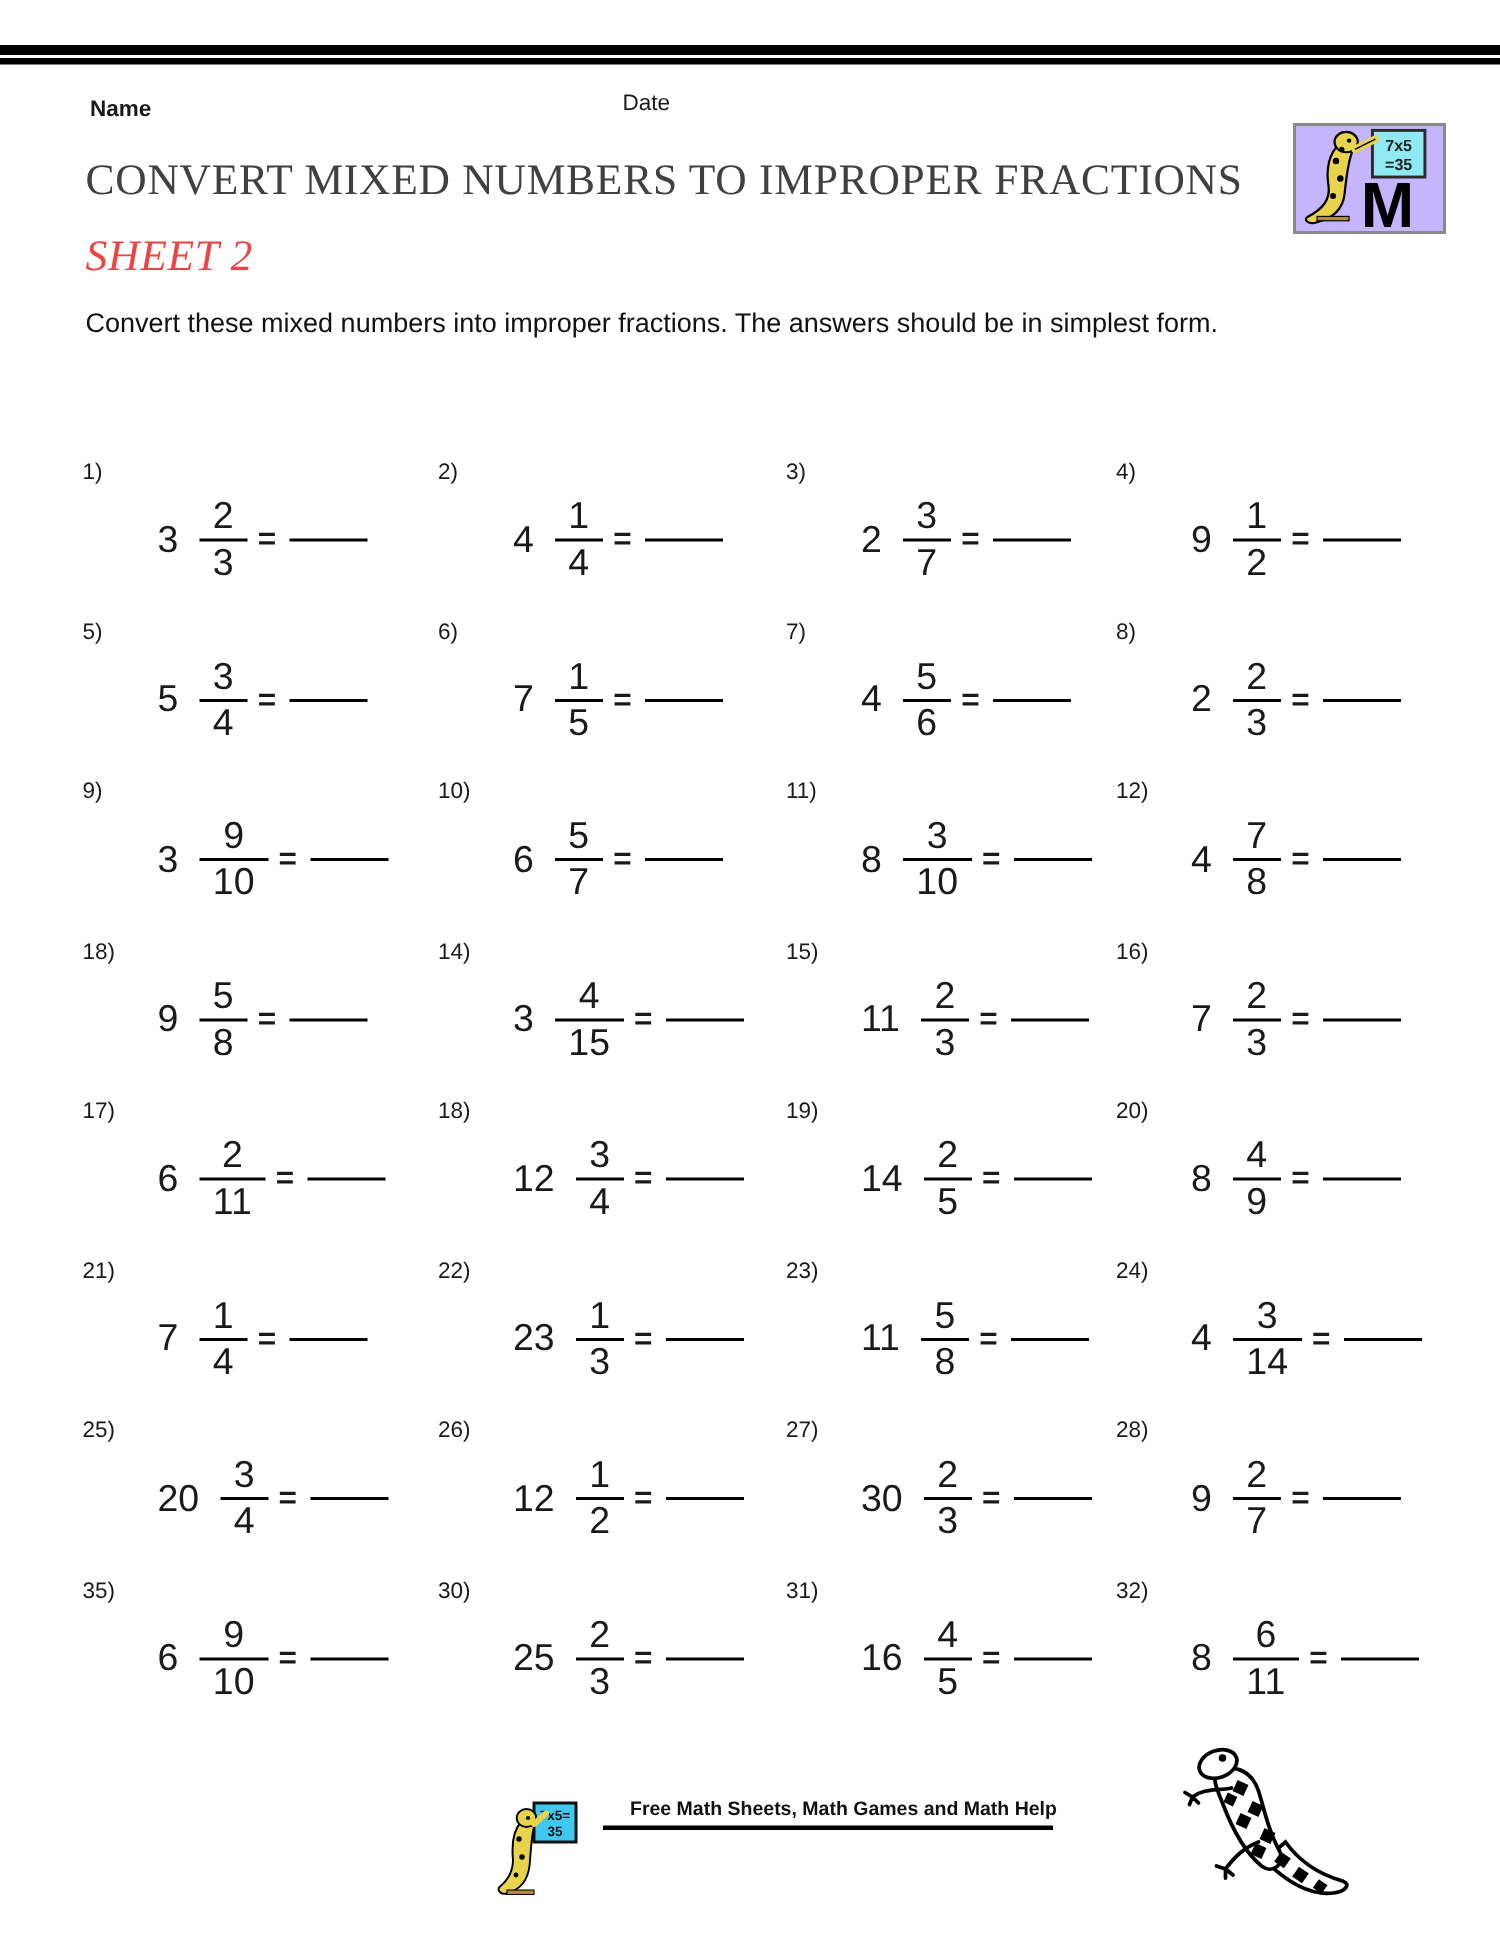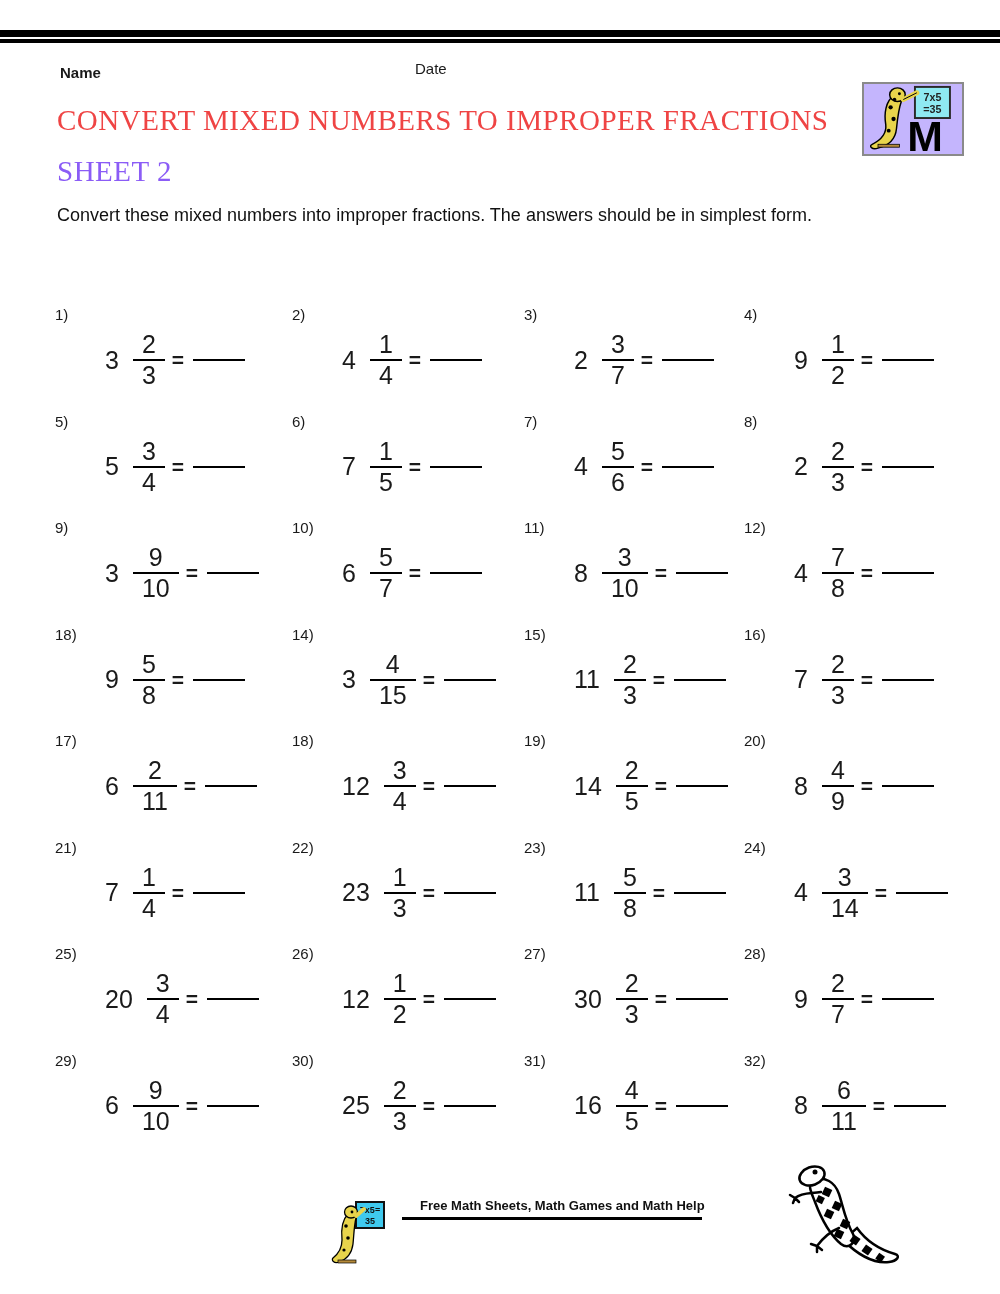--- a/index.html
+++ b/index.html
@@ -12,25 +12,25 @@
   
   .top-band {
     position:absolute; left:0; top:30px; width:1000px; height:13px;
     background:linear-gradient(to bottom,#000 0 7px,#fff 7px 9px,#000 9px 13px);
   }
   .name-label { position:absolute; left:60px; top:64px; font-size:15px;font-weight:bold; }
   .date-label { position:absolute; left:415px; top:60px; font-size:15px; }
 
   .title-1 {
     position:absolute; left:57px; top:104px; font-size:29px;
-    font-family:"Liberation Serif", serif; color:#ef4444; letter-spacing:0.5px;
+    font-family:"Liberation Serif", serif; color:#404040; letter-spacing:0.5px;
   }
   .title-2 {
     position:absolute; left:57px; top:155px; font-size:29px;
-    font-family:"Liberation Serif", serif; color:#8b5cf6; letter-spacing:0.5px;
+    font-family:"Liberation Serif", serif; color:#ef4444; letter-spacing:0.5px;font-style:italic;
   }
   .instructions {
     position:absolute; left:57px; top:199px; width:880px;
     font-size:18px; line-height:1.85; color:#111;
   }
 
   
   .corner-logo {
     position:absolute; left:862px; top:82px; width:102px; height:74px;
     border:2px solid #8a8a8a; background:#c4b5fd;
@@ -433,21 +433,21 @@
         <span class="whole">9</span>
         <span class="frac">
           <span class="num">2</span>
           <span class="den">7</span>
         </span>
         <span class="eq">=</span>
         <span class="blank"></span>
       </div>
     </div>
     <div class="problem">
-      <div class="p-label">29)</div>
+      <div class="p-label">35)</div>
       <div class="p-body">
         <span class="whole">6</span>
         <span class="frac">
           <span class="num">9</span>
           <span class="den">10</span>
         </span>
         <span class="eq">=</span>
         <span class="blank"></span>
       </div>
     </div>

